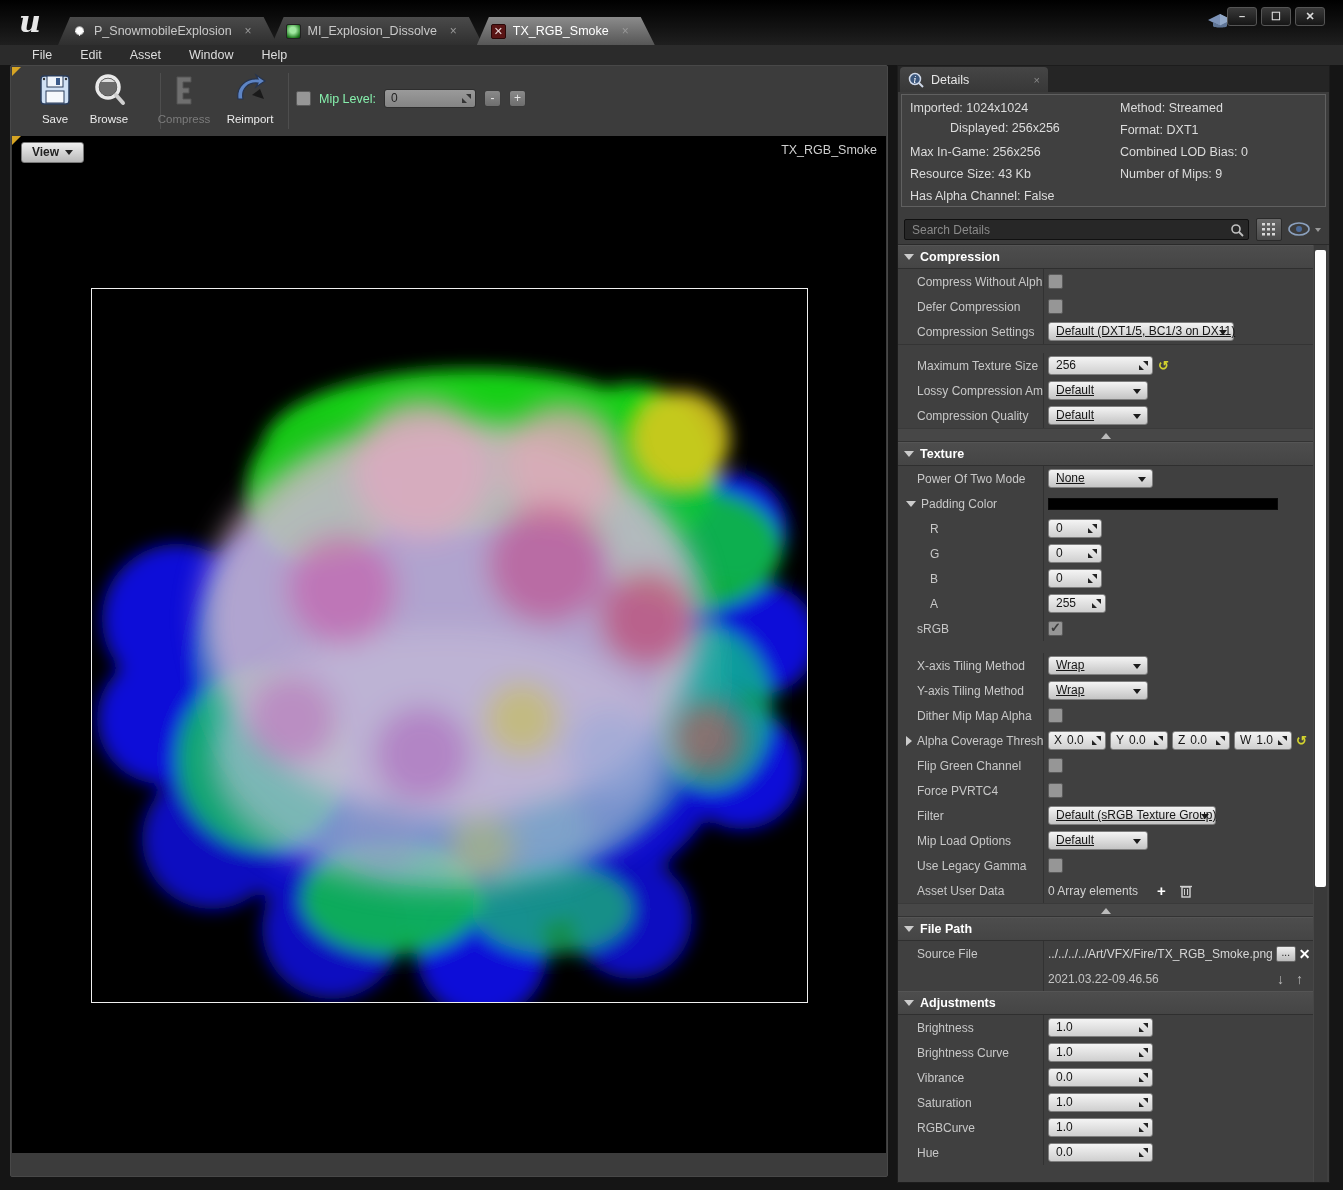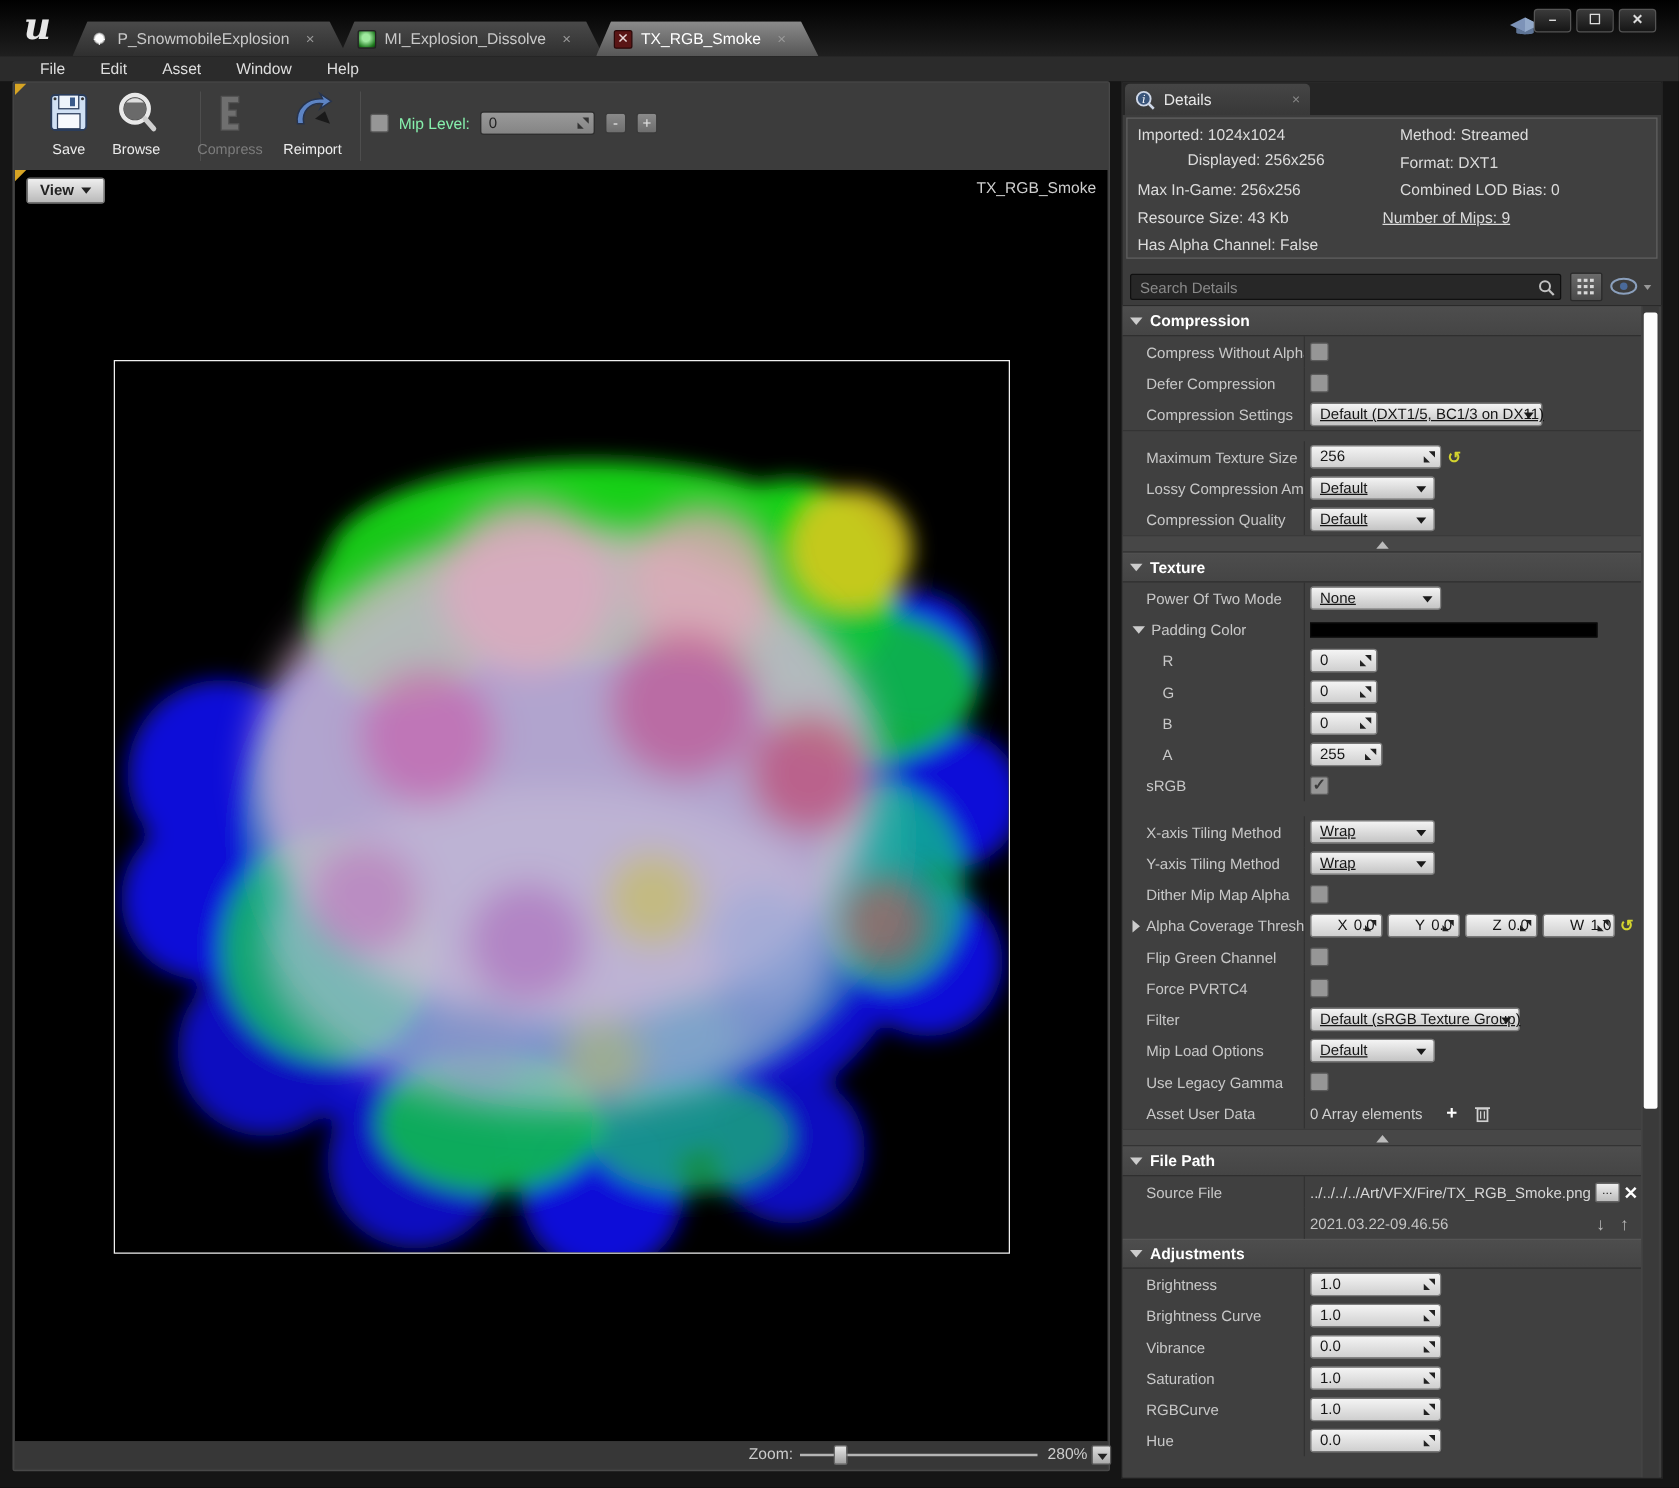--- a/index.html
+++ b/index.html
@@ -115,21 +115,21 @@
   .gap8 { height:9px; border-top:1px solid #343434; }
   .gap10 { height:12px; }
   .arrtxt { font-size:12px; color:#d0d0d0; }
   .plus { color:#fff; font-size:15px; font-weight:bold; margin-left:14px; cursor:pointer; line-height:15px; }
   .filetxt { font-size:12px; color:#d6d6d6; white-space:nowrap; }
   .dotbtn { width:20px; height:16px; background:linear-gradient(#eee,#bbb); border:1px solid #666; border-radius:2px; color:#222; font-size:10px; line-height:12px; text-align:center; cursor:pointer; }
   .xbtn { color:#fff; font-size:14px; font-weight:bold; cursor:pointer; }
   .updn { margin-left:auto; margin-right:10px; display:flex; gap:12px; color:#b8b8b8; font-size:14px; }
   .scrollbar { position:absolute; right:2px; top:0; bottom:0; width:14px; background:#3a3a3a; border-left:1px solid #474747; }
   .thumb { position:absolute; left:1px; top:5px; width:11px; height:637px; background:#fdfdfd; border-radius:2px; cursor:grab; }
-  .vecfield { width:58px; padding:0 14px 0 21px; }
+  .vecfield { width:58px; padding:0 14px 0 5px; }
   .vecfield .vlbl{ margin-right:5px; }
 </style>
 </head>
 <body>
 
 <div class="win">
 
   <div class="titlebar">
     <div class="ue-logo">u</div>
     <div class="tabs">
@@ -282,27 +282,20 @@
             <circle cx="520" cy="465" r="45" fill="#98a8d8" opacity="0.6"></circle>
             <circle cx="430" cy="430" r="38" fill="#c8c040" opacity="0.55"></circle>
             <circle cx="390" cy="560" r="35" fill="#c0c860" opacity="0.5"></circle>
             <circle cx="290" cy="550" r="40" fill="#9098c8" opacity="0.5"></circle>
             <circle cx="460" cy="545" r="40" fill="#88b8c8" opacity="0.45"></circle>
           </g>
         </svg>
       </div>
     </div>
 
-    <div class="bottombar">
-      <span class="zoomlbl">Zoom:</span>
-      <div class="ztrack"></div>
-      <div class="zhandle"></div>
-      <span class="zval">280%</span>
-      <div class="zdd"></div>
-    </div>
   </div>
 
   <div class="details">
     <div class="dtabrow">
       <div class="dtab">
         <svg width="16" height="16" viewBox="0 0 16 16">
           <circle cx="7" cy="7" r="5.5" fill="#3a557a" stroke="#cfd8e8" stroke-width="1.5"></circle>
           <text x="7" y="10.5" font-size="9" fill="#fff" text-anchor="middle" font-family="DejaVu Serif, serif" font-style="italic">i</text>
           <line x1="11" y1="11" x2="15" y2="15" stroke="#cfd8e8" stroke-width="2"></line>
         </svg>
@@ -312,21 +305,21 @@
     </div>
 
     <div class="infobox">
       <span class="inforow" style="left:8px; top:6px;">Imported: 1024x1024</span>
       <span class="inforow" style="left:218px; top:6px;">Method: Streamed</span>
       <span class="inforow" style="left:8px; top:26px;margin-left:40px;">Displayed: 256x256</span>
       <span class="inforow" style="left:218px; top:28px;">Format: DXT1</span>
       <span class="inforow" style="left:8px; top:50px;">Max In-Game: 256x256</span>
       <span class="inforow" style="left:218px; top:50px;">Combined LOD Bias: 0</span>
       <span class="inforow" style="left:8px; top:72px;">Resource Size: 43 Kb</span>
-      <span class="inforow" style="left:204px; top:72px;text-decoration:underline;">Number of Mips: 9</span>
+      <span class="inforow" style="left:218px; top:72px;">Number of Mips: 9</span>
       <span class="inforow" style="left:8px; top:94px;">Has Alpha Channel: False</span>
     </div>
 
     <div class="searchrow">
       <div class="searchbox">
         <input type="text" placeholder="Search Details" style="">
         <svg class="sicon" width="14" height="14" viewBox="0 0 14 14">
           <circle cx="6" cy="6" r="4" fill="none" stroke="#c0c0c0" stroke-width="1.6"></circle>
           <line x1="9" y1="9" x2="13" y2="13" stroke="#c0c0c0" stroke-width="1.8"></line>
         </svg>

